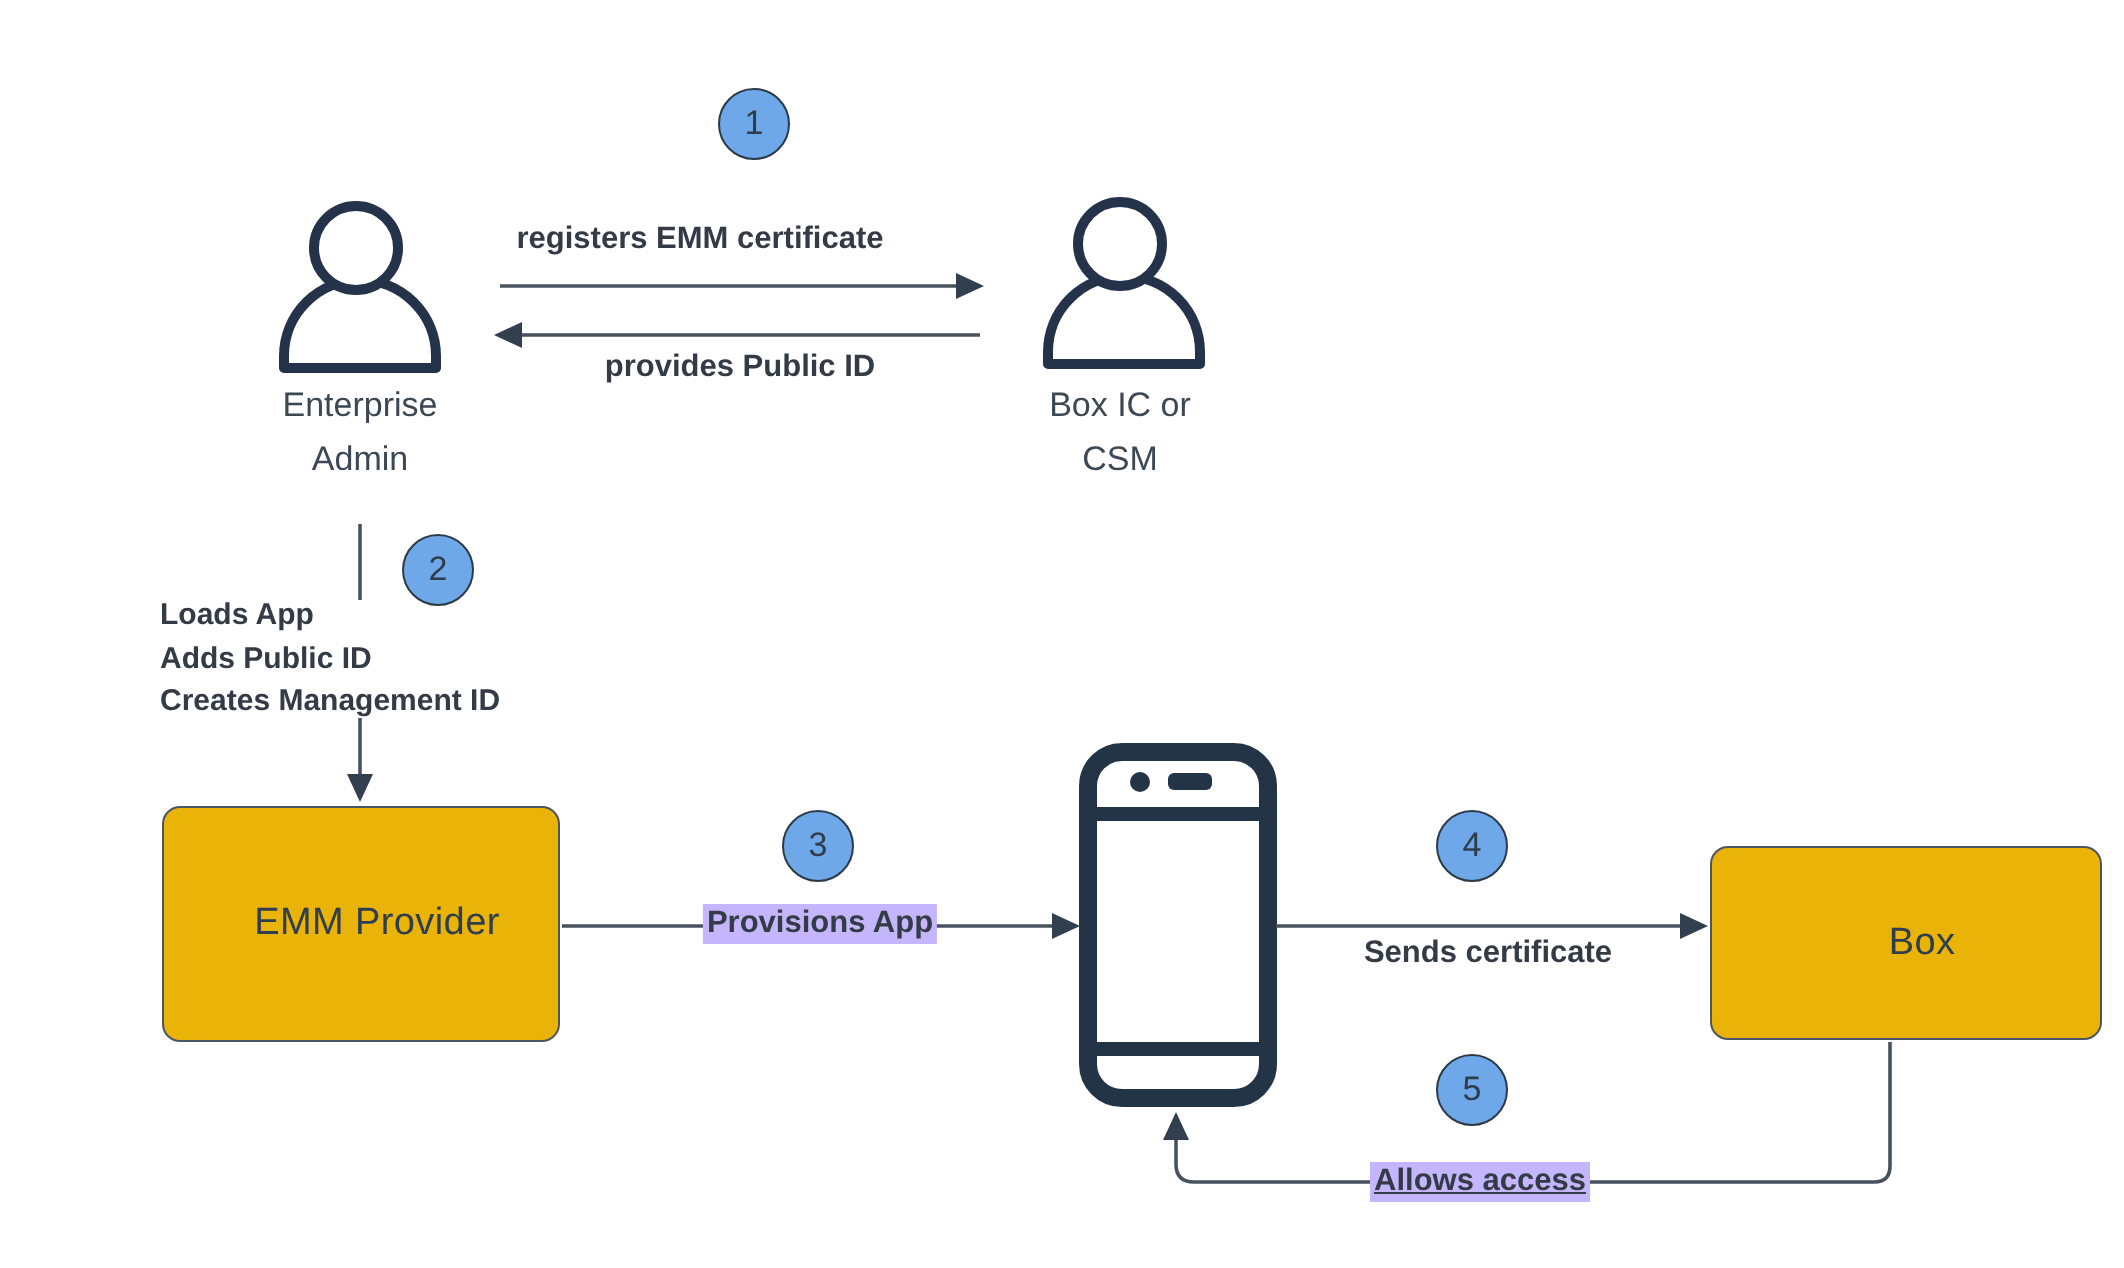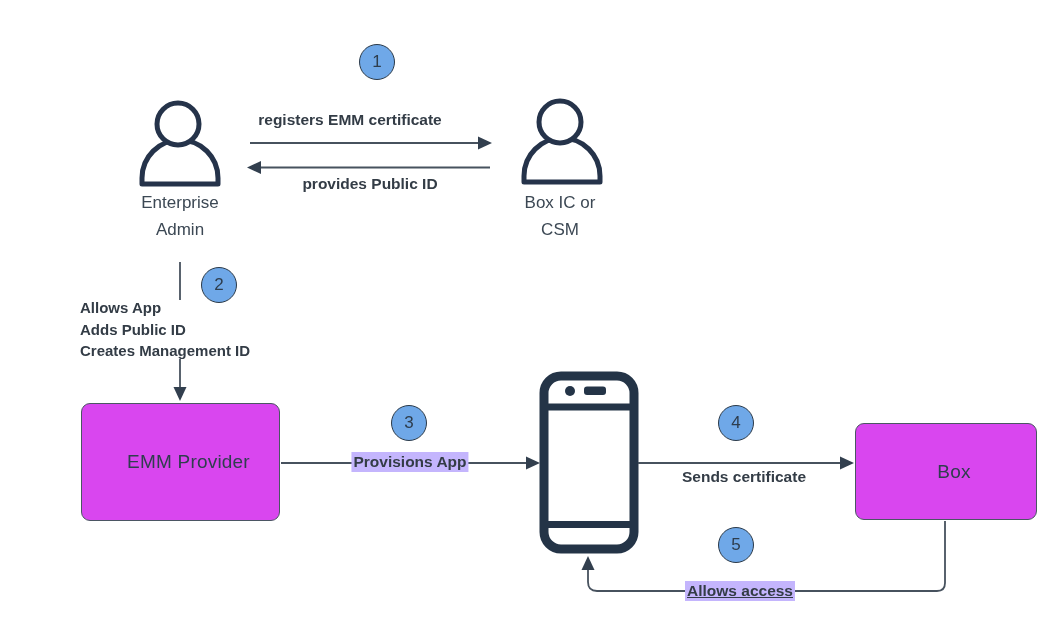--- a/index.html
+++ b/index.html
@@ -19,21 +19,21 @@
     position: absolute;
     left: 0; top: 0;
     width: 1062px;
     height: 634px;
   }
 
   
   .node-rect {
     position: absolute;
     box-sizing: border-box;
-    background: #d946ef;
+    background: #eab308;
     border: 1.6px solid #4B5663;
     border-radius: 9px;
     display: flex;
     align-items: center;
     justify-content: center;
     font-size: 19px;
     color: #2F3E4E;
     letter-spacing: 0.2px;
     padding-left: 16px;
   }
@@ -145,21 +145,21 @@
     <g>
       <path d="M945,521 L945,583 Q945,591 937,591 L597,591 Q588,591 588,582 L588,569" fill="none" stroke="#47525E" stroke-width="1.8"></path>
       <polygon points="588,556 581.5,570 594.5,570" fill="#323F4E"></polygon>
     </g>
   </svg>
 
   <div class="node-rect" style="left:81px; top:403px; width:199px; height:118px;">
     <span>EMM Provider</span>
   </div>
 
-  <div class="node-rect" style="left:855px; top:423px; width:182px; height:97px;">
+  <div class="node-rect" style="left:855px; top:423px; width:196px; height:97px;">
     <span>Box</span>
   </div>
 
   <div class="actor-label" style="left:180px; top:189px;">
     <div>Enterprise</div>
     <div>Admin</div>
   </div>
 
   <div class="actor-label" style="left:560px; top:189px;">
     <div>Box IC or</div>
@@ -170,21 +170,21 @@
 
   <div class="edge-label" style="left:370px; top:174px;">provides Public ID</div>
 
   <div class="edge-label on-line" style="left:410px; top:452px;">Provisions App</div>
 
   <div class="edge-label" style="left:744px; top:467px;">Sends certificate</div>
 
   <div class="edge-label on-line" style="left:740px; top:581px;text-decoration:underline;">Allows access</div>
 
   <div class="note-block" style="left:80px; top:297px;">
-    <div>Allows App</div>
+    <div>Loads App</div>
     <div>Adds Public ID</div>
     <div>Creates Management ID</div>
   </div>
 
   <div class="badge" style="left:359px; top:44px;">
     <span>1</span>
   </div>
   <div class="badge" style="left:201px; top:267px;">
     <span>2</span>
   </div>

